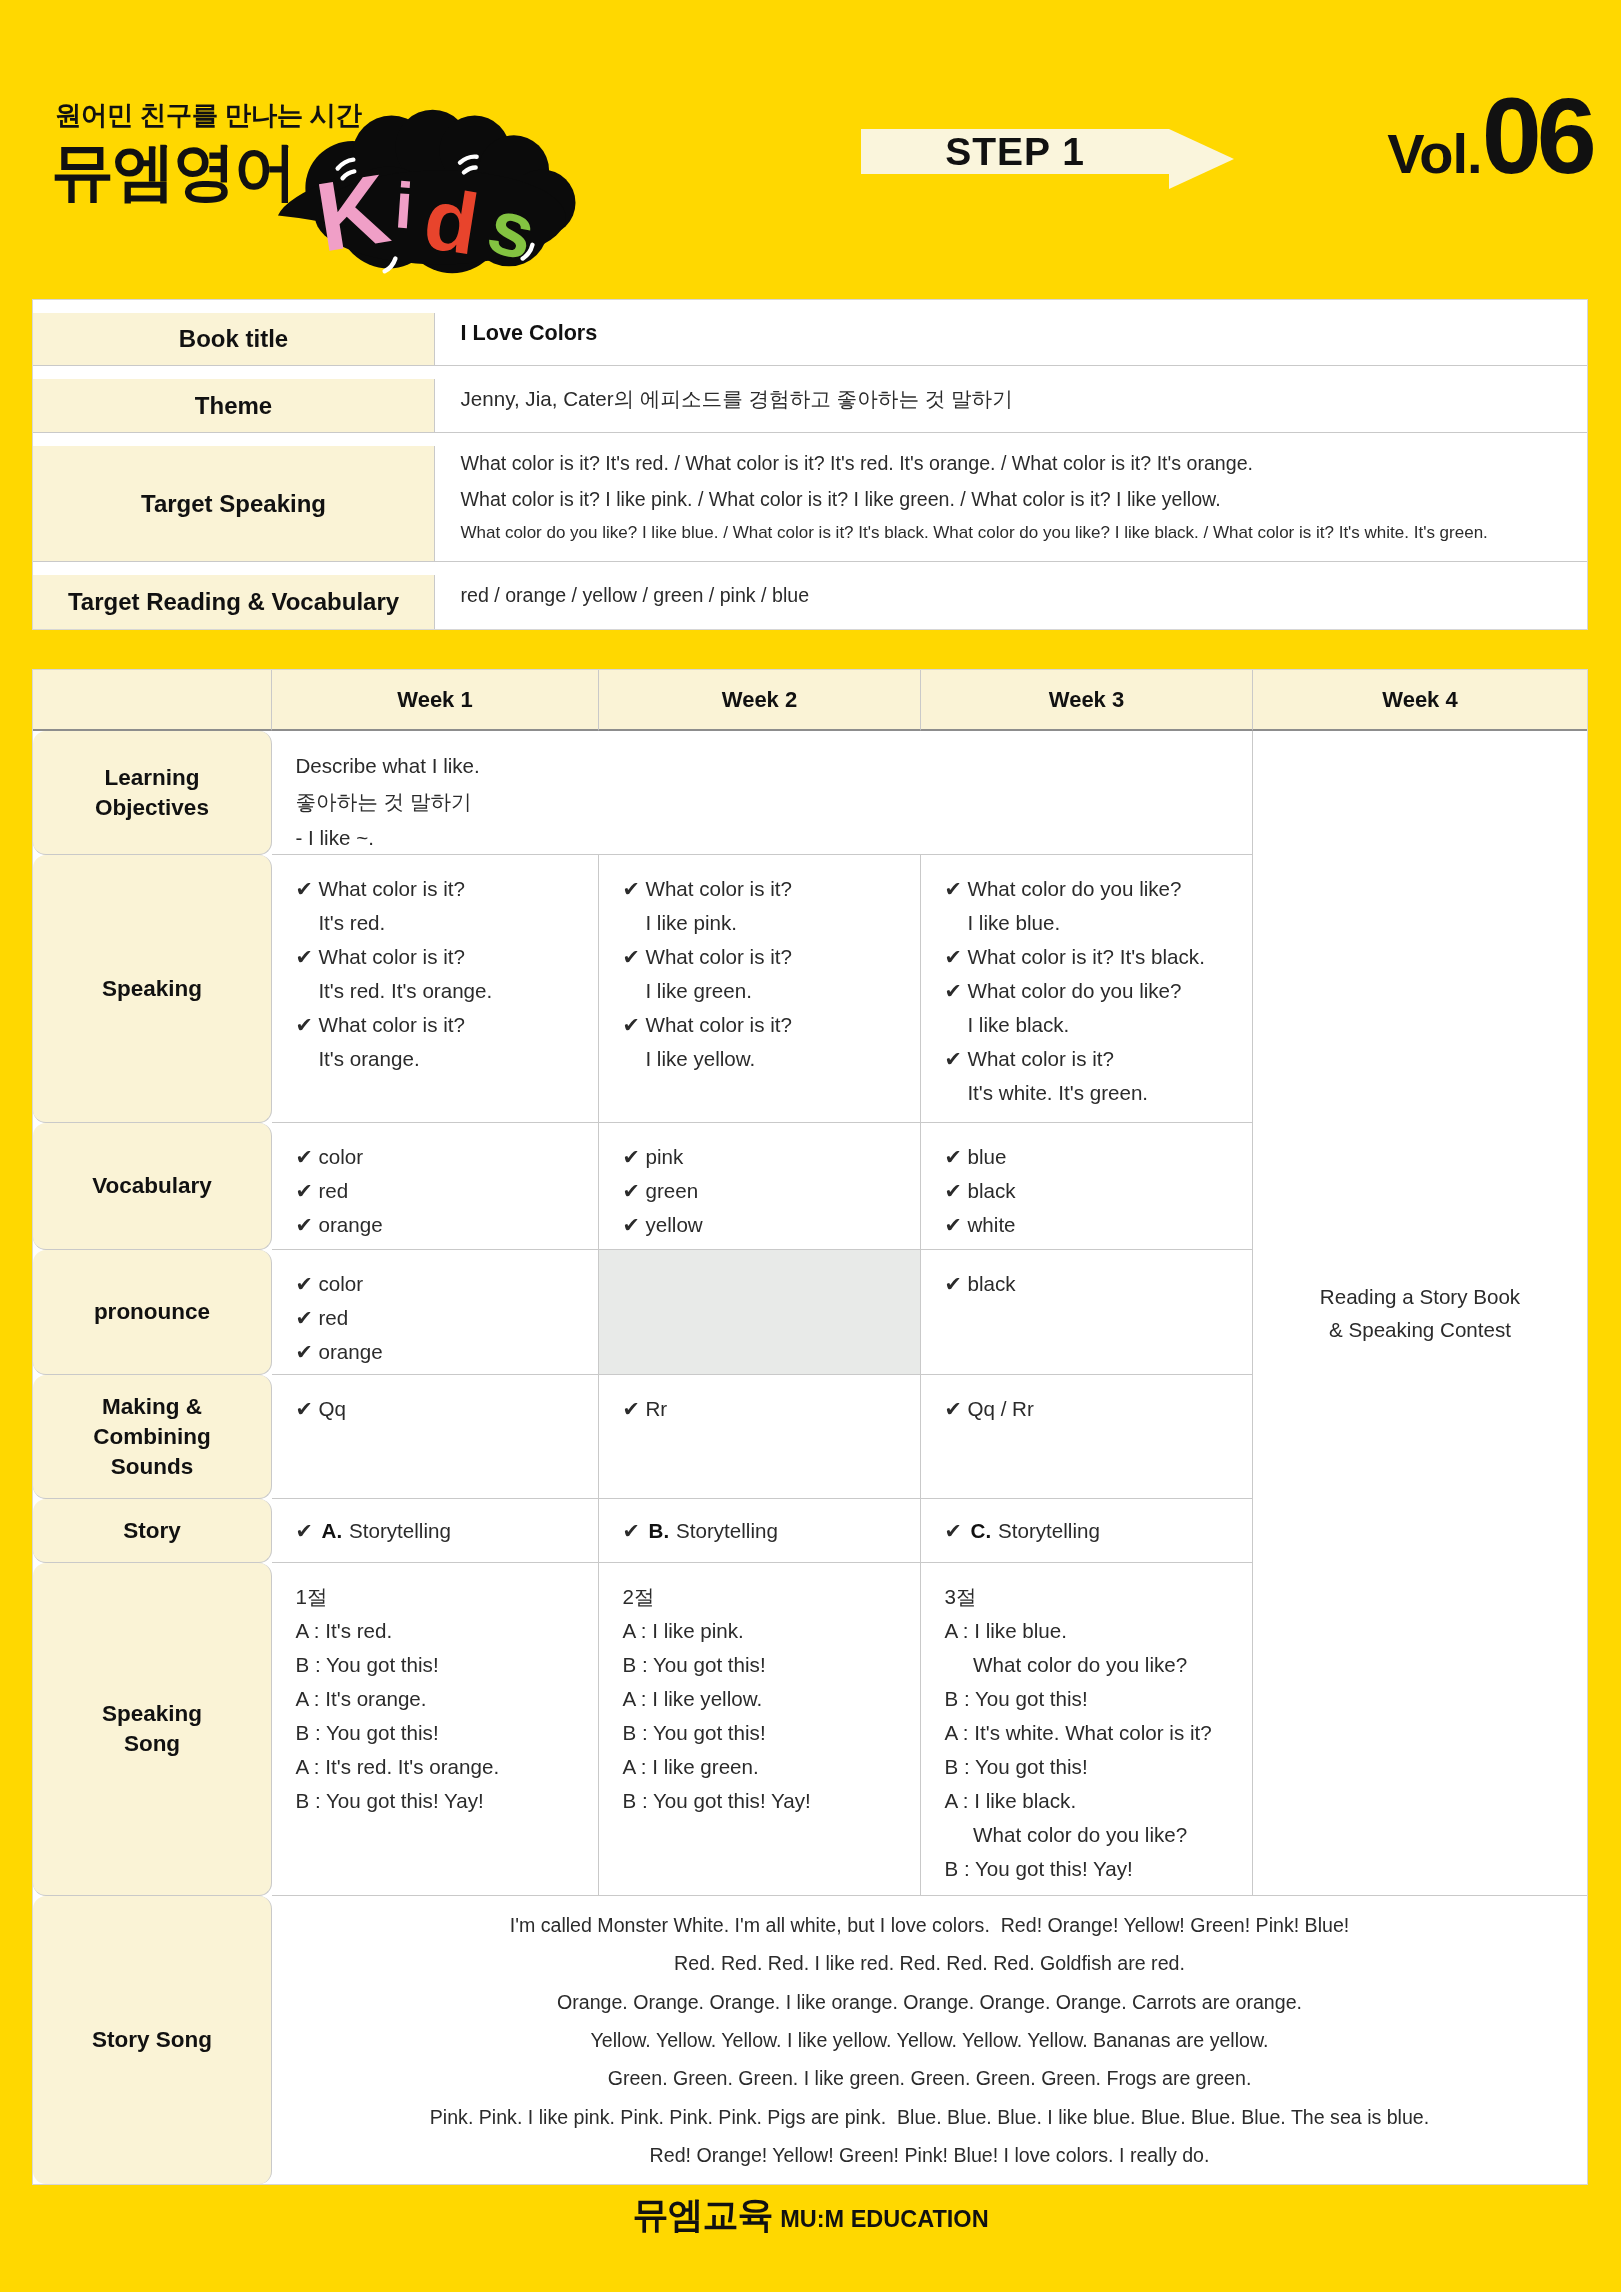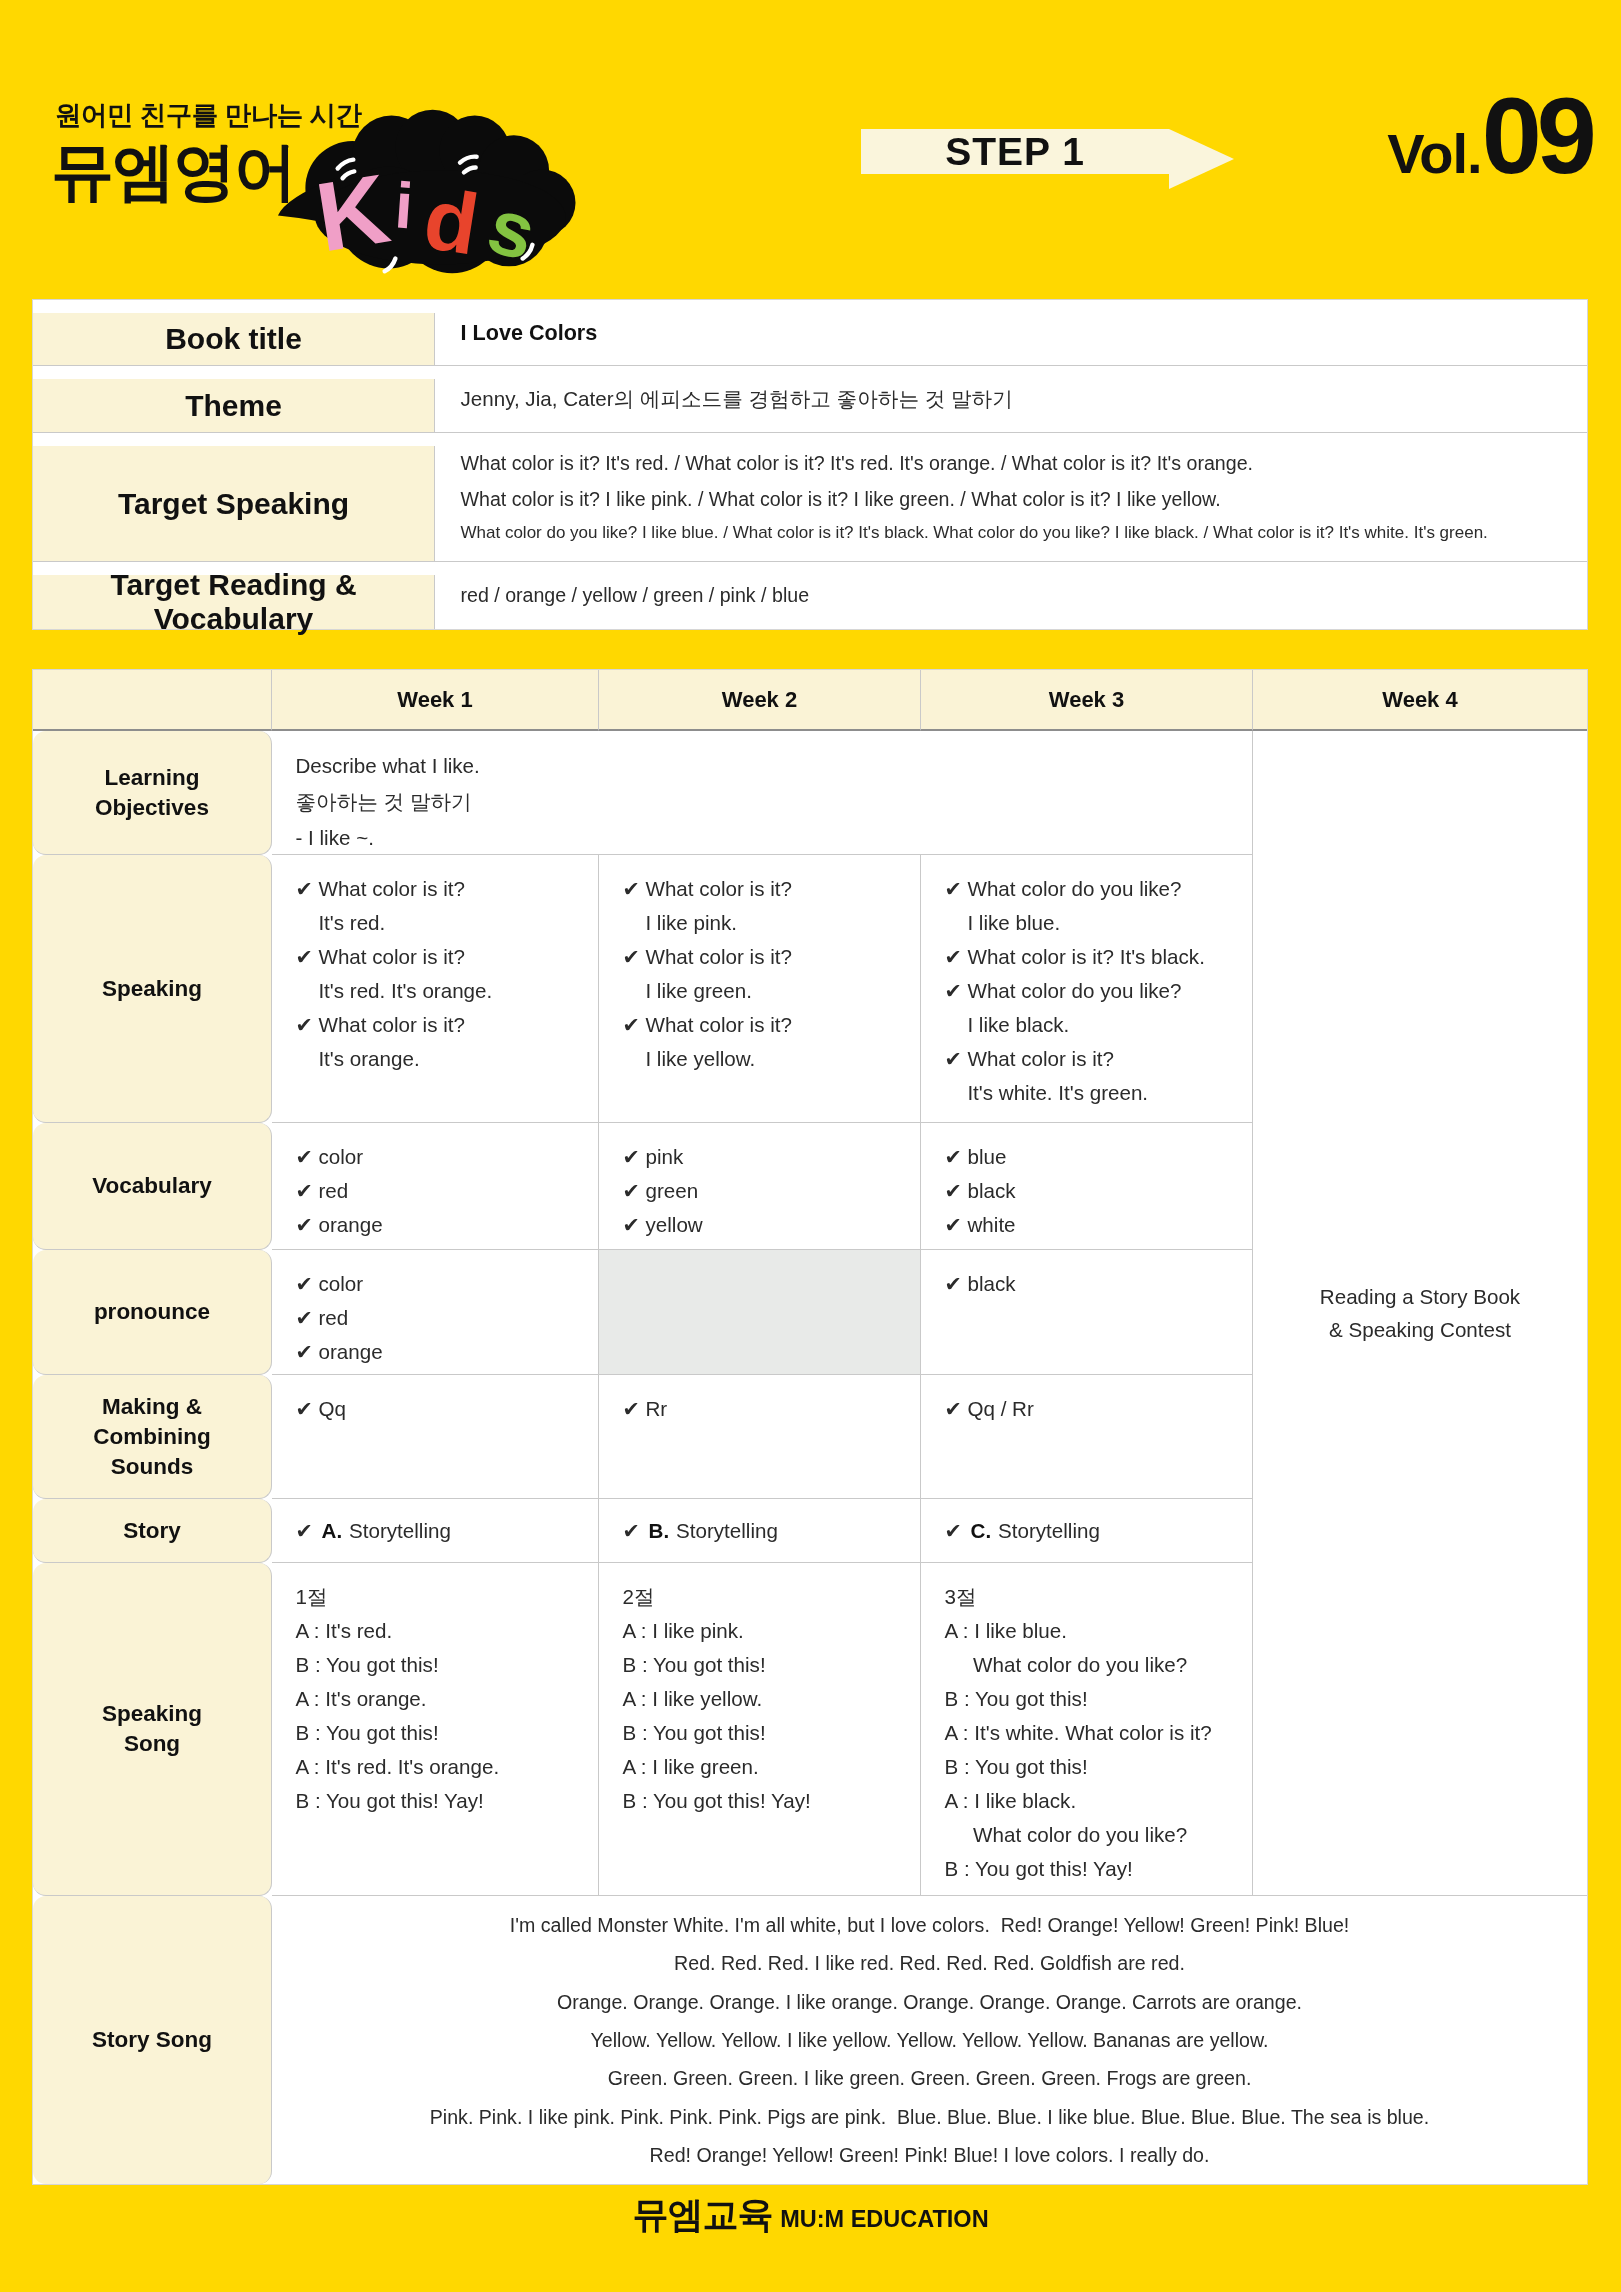--- a/index.html
+++ b/index.html
@@ -28,21 +28,21 @@
     border-left:65px solid var(--banner_cream);border-top:30px solid transparent;border-bottom:30px solid transparent;}
   .step-text{font-size:39px;font-weight:900;letter-spacing:1px;}
   .vol{position:absolute;right:29px;top:82px;display:flex;align-items:baseline;}
   .vol-prefix{font-size:56px;font-weight:900;letter-spacing:-1px;}
   .vol-num{font-size:108px;font-weight:900;letter-spacing:-4.9px;line-height:1;}
   
   .info-table{position:absolute;left:32px;top:299px;width:1556px;background:#fff;
     display:grid;grid-template-columns:402px 1fr;grid-template-rows:66px 67px 129px 67px;
     border:1px solid #d6d6d6;}
   .it-label{background:var(--cream);display:flex;align-items:center;justify-content:center;
-    font-weight:800;font-size:30px;border-right:1px solid var(--border);border-bottom:1px solid var(--border);text-align:center;margin-top:13px;}
+    font-weight:800;font-size:24px;border-right:1px solid var(--border);border-bottom:1px solid var(--border);text-align:center;margin-top:13px;}
   .it-value{display:flex;flex-direction:column;justify-content:center;padding-left:25.5px;
     border-bottom:1px solid var(--border);color:var(--content_ink);}
   .row-last{border-bottom:none;}
   .v-book{font-size:21.6px;font-weight:800;color:var(--ink);}
   .v-theme{font-size:20.6px;}
   .ts-line{font-size:19.6px;line-height:36px;}
   .ts-small{font-size:17px;line-height:32px;}
   .v-trv{font-size:19.6px;}
   
   .schedule{position:absolute;left:32px;top:669px;width:1556px;background:#fff;
@@ -108,21 +108,21 @@
     </g>
   </svg>
 </div>
 
 <div class="step-banner">
   <span class="step-text">STEP 1</span>
 </div>
 
 <div class="vol">
   <span class="vol-prefix">Vol.</span>
-  <span class="vol-num">09</span>
+  <span class="vol-num">06</span>
 </div>
 
 <section class="info-table">
   <div class="it-label">Book title</div>
   <div class="it-value">
       <span class="v-book">I Love Colors</span>
     </div>
 
   <div class="it-label">Theme</div>
   <div class="it-value">

